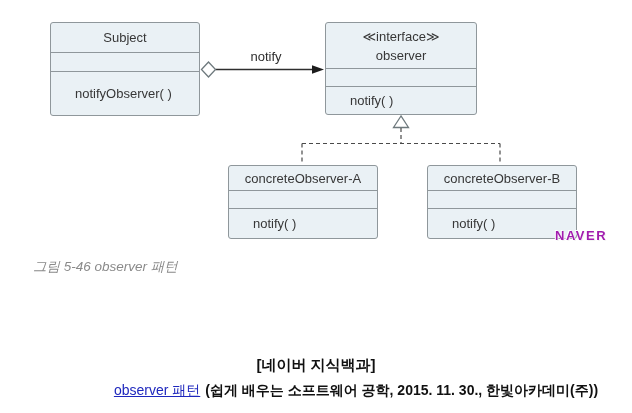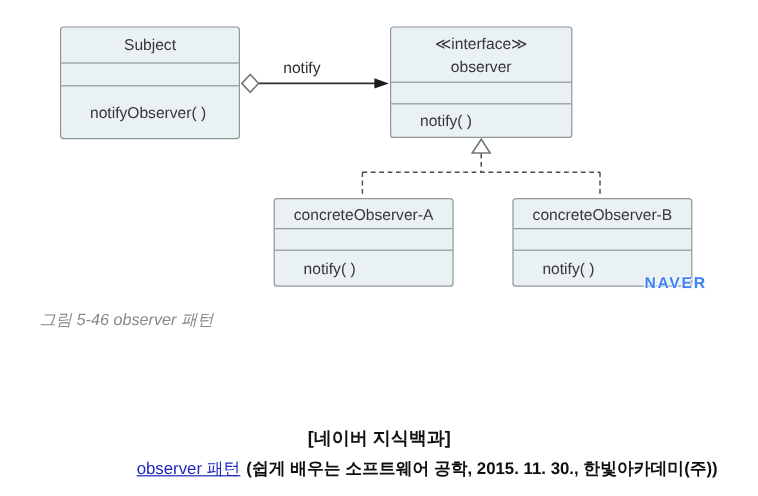--- a/index.html
+++ b/index.html
@@ -25,27 +25,27 @@
   .box-observer{left:325px;top:22px;width:152px;height:93px;}
   .box-observer .sec-title{height:45px;line-height:19px;}
   .box-observer .sec-attrs{height:17px;}
   .box-concrete-a{left:228px;top:165px;width:150px;height:74px;}
   .box-concrete-b{left:427px;top:165px;width:150px;height:74px;}
   .box-concrete-a .sec-title,.box-concrete-b .sec-title{height:24px;}
   .box-concrete-a .sec-attrs,.box-concrete-b .sec-attrs{height:17px;}
   
   .connectors{position:absolute;left:0;top:0;pointer-events:none;}
   .edge-label{
-    position:absolute;left:236px;top:49px;width:60px;
+    position:absolute;left:236px;top:49px;width:60px;text-align:center;
     font-size:13px;color:#2e2e2e;
   }
   
   .watermark{
-    position:absolute;left:537px;top:228px;font-size:13px;font-weight:bold;
-    letter-spacing:1.5px;color:#3b82f6;
+    position:absolute;left:555px;top:228px;font-size:13px;font-weight:bold;
+    letter-spacing:1.5px;color:#a21caf;
     text-shadow:-1px -1px 0 #ffffff,1px 1px 0 #f4f4f4;
   }
   
   .caption{
     position:absolute;left:33px;top:258px;font-size:13.5px;color:#8a8a8a;font-style:italic;
   }
   
   .attr-title{
     position:absolute;left:0;top:356px;width:632px;text-align:center;
     font-size:15px;font-weight:700;color:#101010;

